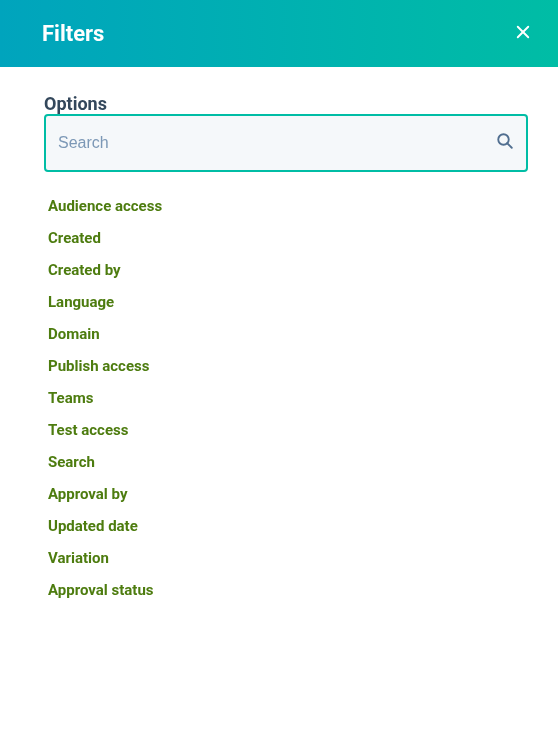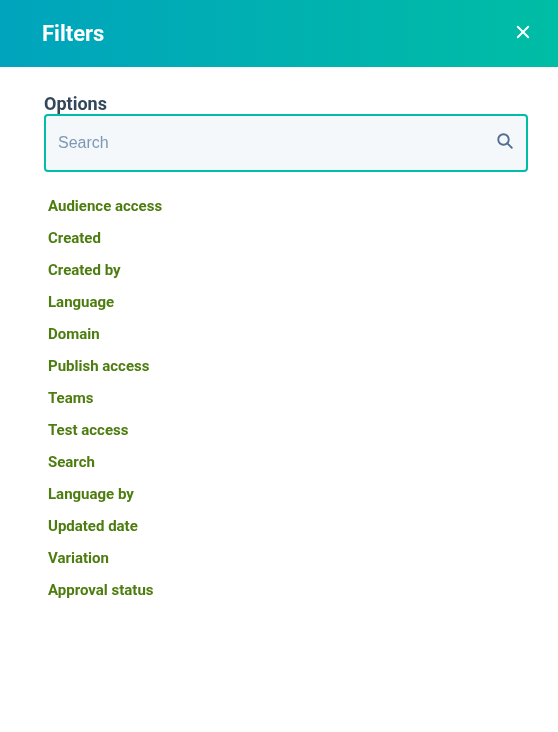--- a/index.html
+++ b/index.html
@@ -122,18 +122,18 @@
   <ul class="options-list">
     <li class="option-item">Audience access</li>
     <li class="option-item">Created</li>
     <li class="option-item">Created by</li>
     <li class="option-item">Language</li>
     <li class="option-item">Domain</li>
     <li class="option-item">Publish access</li>
     <li class="option-item">Teams</li>
     <li class="option-item">Test access</li>
     <li class="option-item">Search</li>
-    <li class="option-item">Language by</li>
+    <li class="option-item">Approval by</li>
     <li class="option-item">Updated date</li>
     <li class="option-item">Variation</li>
     <li class="option-item">Approval status</li>
   </ul>
 </div>
 
 </body></html>

